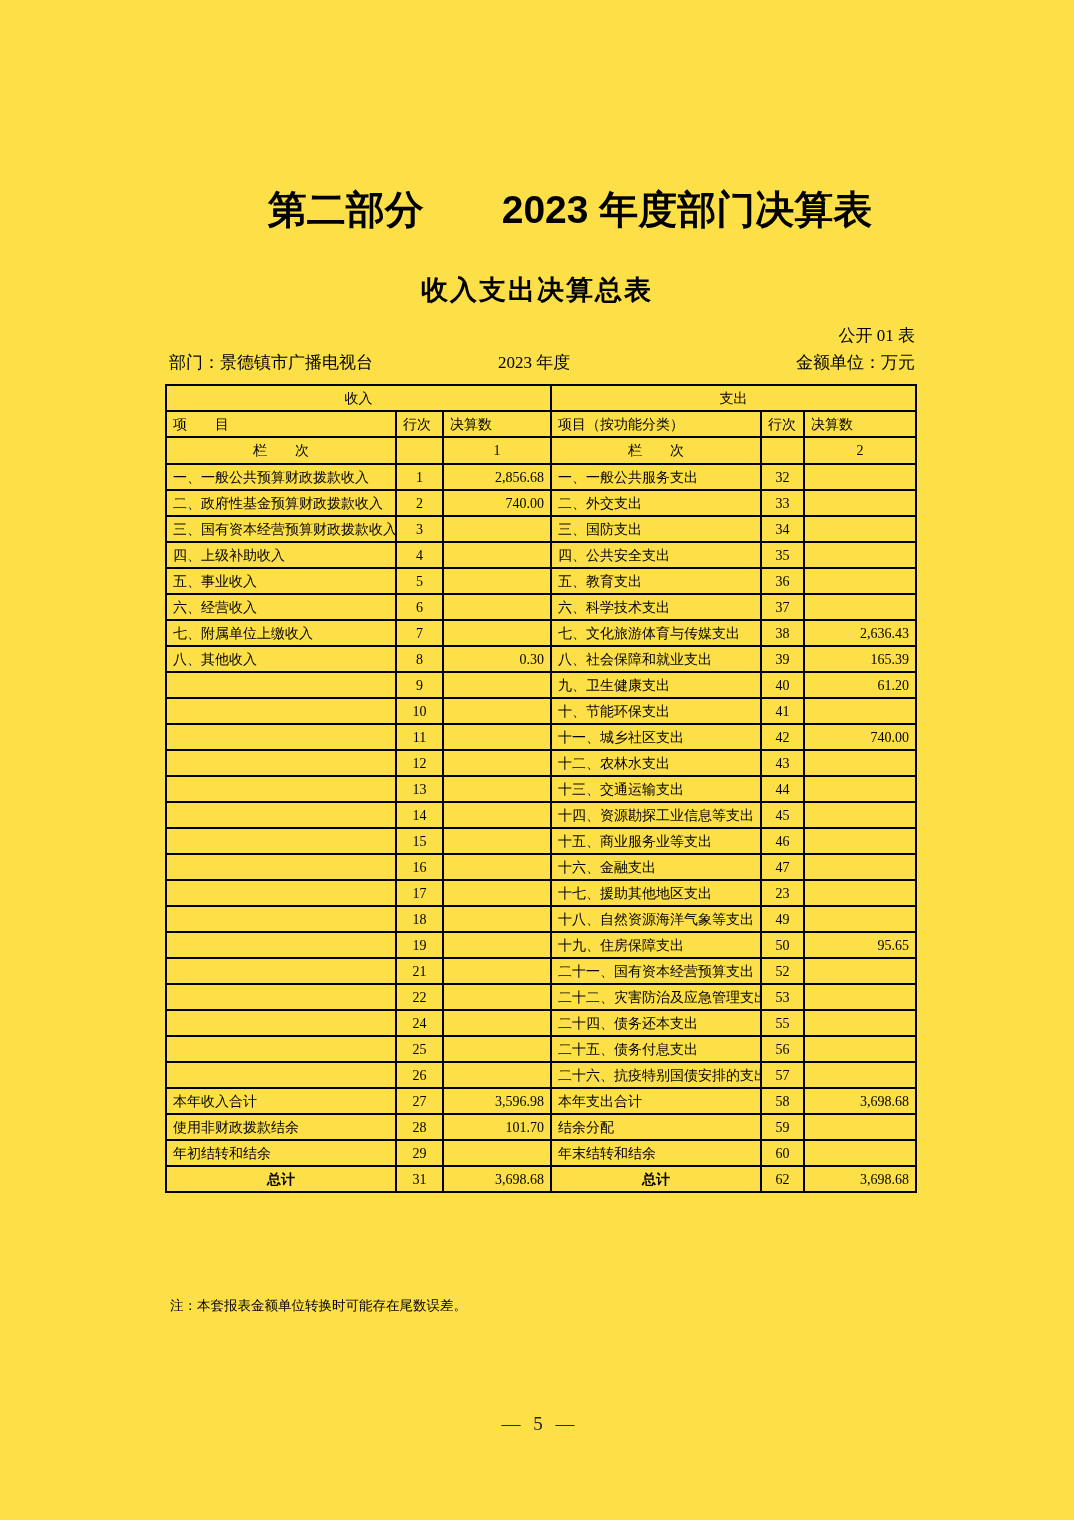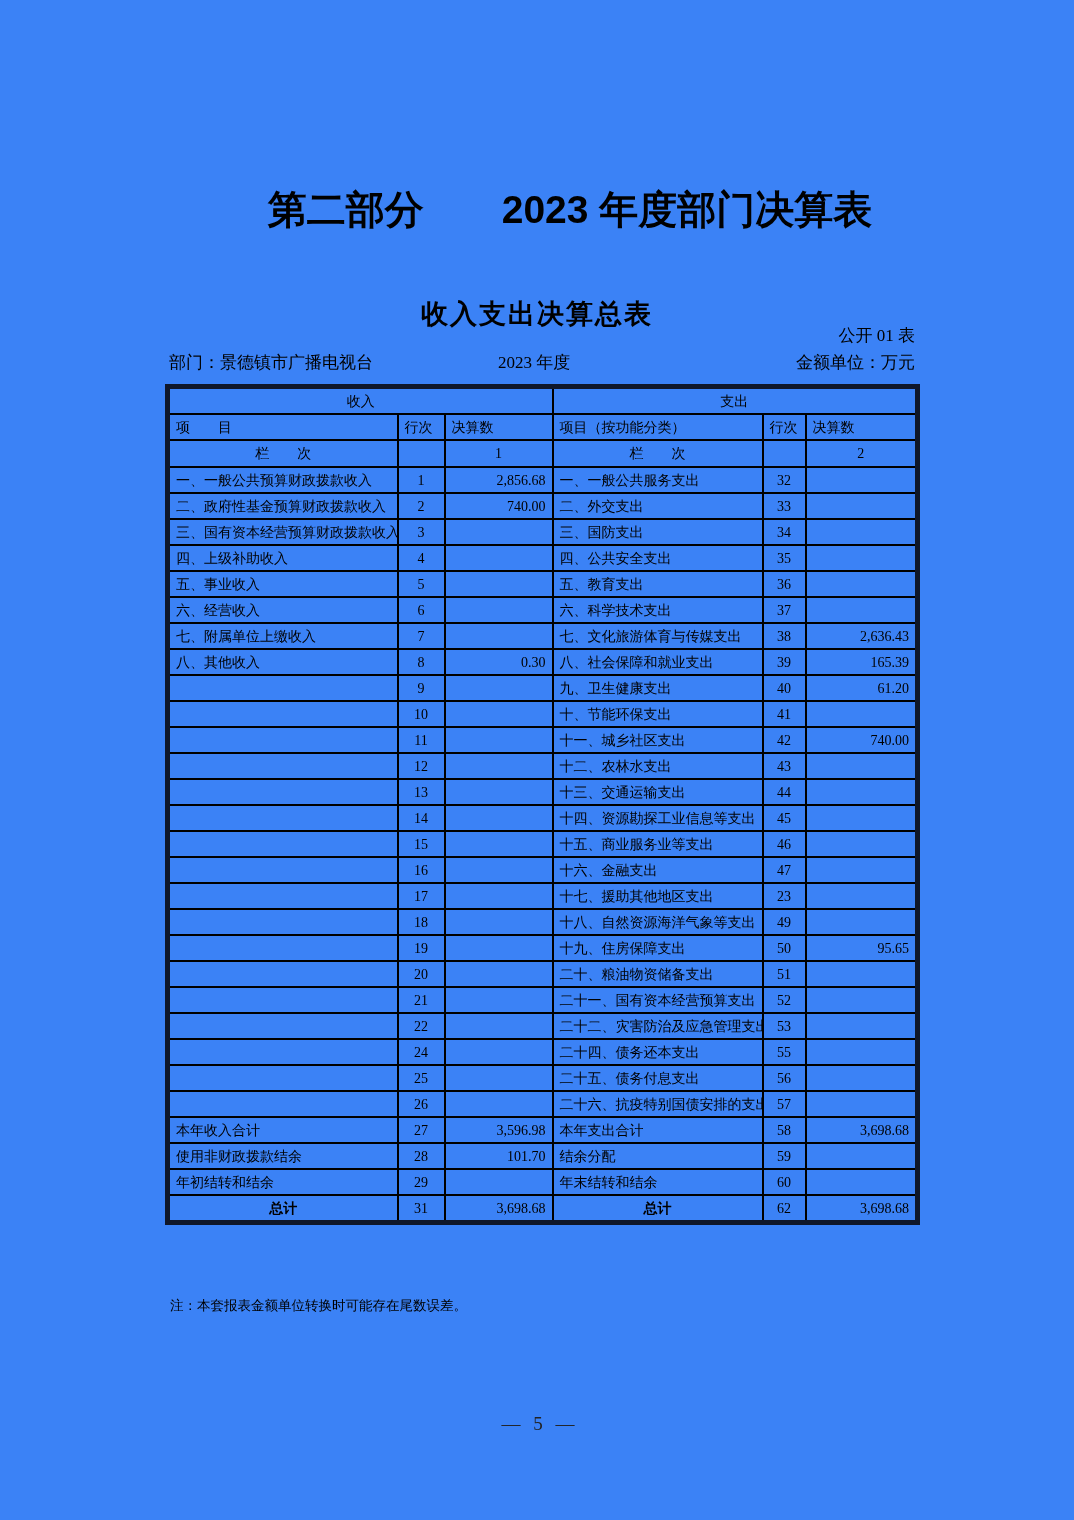--- a/index.html
+++ b/index.html
@@ -4,21 +4,21 @@
 <style>
   html, body {
     margin: 0;
     padding: 0;
     background: #ffffff;
   }
   .page {
     position: relative;
     width: 1074px;
     height: 1520px;
-    background: #3b82f6;
+    background: #fde047;
     color: #000000;
     font-family: "Liberation Serif", "DejaVu Serif", serif;
     overflow: hidden;
   }
   .part-title {
     position: absolute;
     top: 188px;
     left: 0;
     width: 1074px;
     box-sizing: border-box;
@@ -26,21 +26,21 @@
     text-align: center;
     font-family: "Liberation Sans", "DejaVu Sans", sans-serif;
     font-weight: bold;
     font-size: 39px;
     line-height: 44px;
     margin: 0;
     white-space: pre;
   }
   .table-title {
     position: absolute;
-    top: 298px;
+    top: 274px;
     left: 0;
     width: 1074px;
     text-align: center;
     font-family: "Liberation Sans", "DejaVu Sans", sans-serif;
     font-weight: bold;
     font-size: 27px;
     line-height: 32px;
     letter-spacing: 2px;
     margin: 0;
   }
@@ -75,21 +75,21 @@
   .budget-table td {
     border: 2px solid #000;
     font-size: 14px;
     line-height: 17px;
     padding: 0 6px;
     height: 24px;
     vertical-align: middle;
     overflow: hidden;
     white-space: nowrap;
   }
-  .budget-table { border: 5px solid #0f172a; }
+  .budget-table { border: 1px solid #0f172a; }
   .sec-head {
     text-align: center;
     height: 22px;
     font-size: 15px;
   }
   .col-head {
     text-align: left;
     height: 27px;
     white-space: pre;
     margin-left: 26px;
@@ -318,28 +318,20 @@
         <tr>
           <td class="c-item"></td>
           <td class="c-line">19</td>
           <td class="c-amt"></td>
           <td class="c-item">十九、住房保障支出</td>
           <td class="c-line">50</td>
           <td class="c-amt">95.65</td>
         </tr>
         <tr>
           <td class="c-item"></td>
-          <td class="c-line">20</td>
-          <td class="c-amt"></td>
-          <td class="c-item">二十、粮油物资储备支出</td>
-          <td class="c-line">51</td>
-          <td class="c-amt"></td>
-        </tr>
-        <tr>
-          <td class="c-item"></td>
           <td class="c-line">21</td>
           <td class="c-amt"></td>
           <td class="c-item">二十一、国有资本经营预算支出</td>
           <td class="c-line">52</td>
           <td class="c-amt"></td>
         </tr>
         <tr>
           <td class="c-item"></td>
           <td class="c-line">22</td>
           <td class="c-amt"></td>

